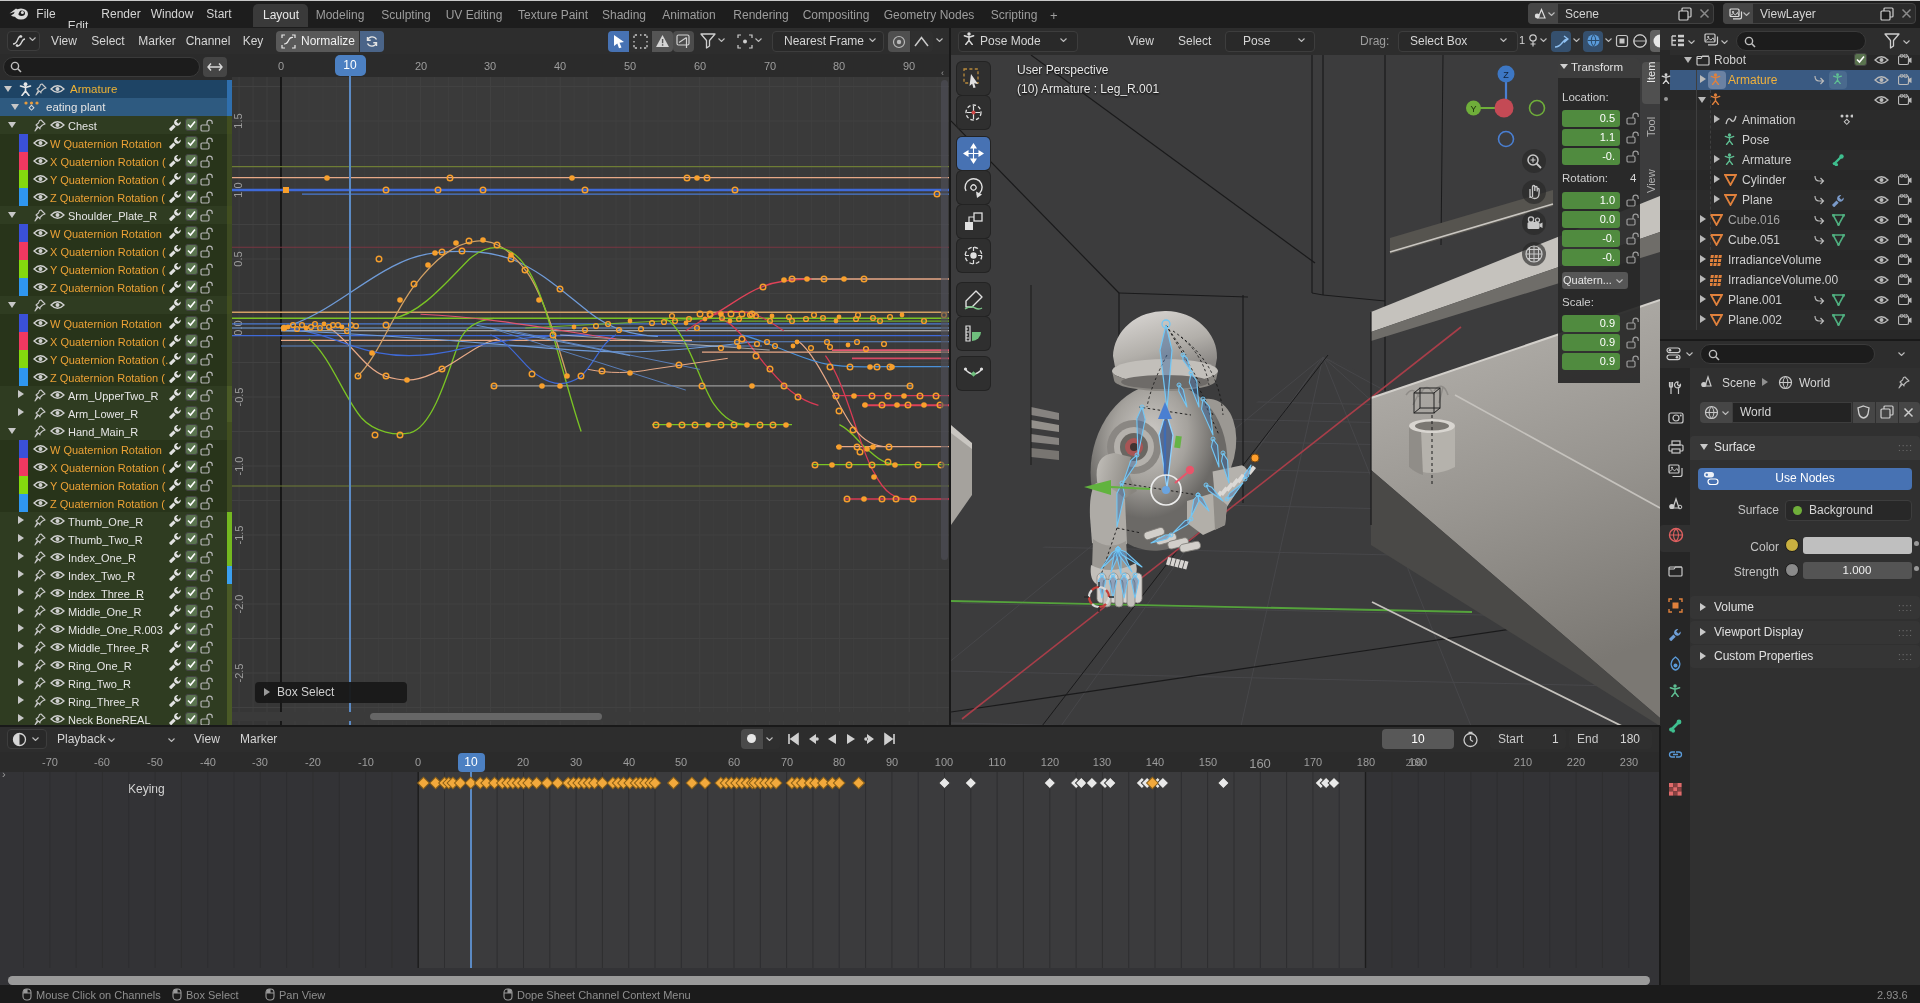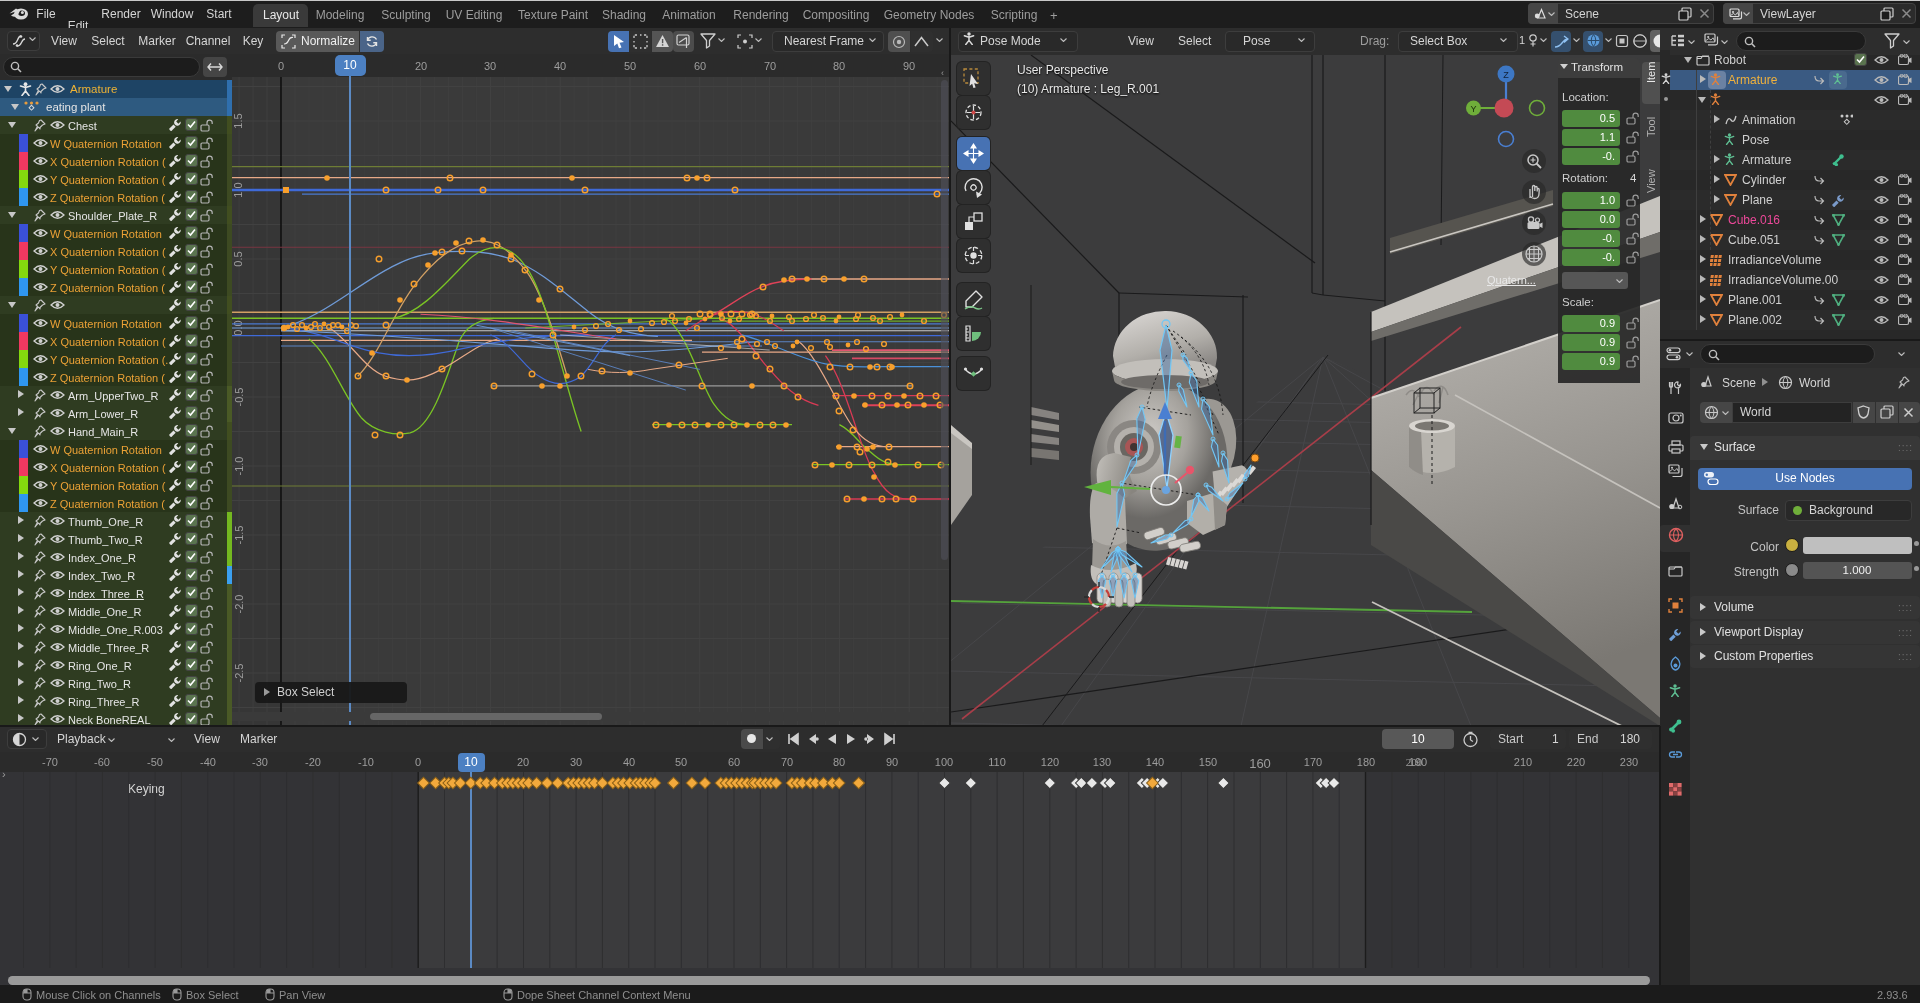--- a/index.html
+++ b/index.html
@@ -1624,21 +1624,21 @@
     <rect x="1" y="6" width="8" height="6" rx="1.2" fill="none" stroke="#9c9c9c" stroke-width="1.2"></rect>
     <path d="M7 6 L7 3.8 A2.6 2.6 0 0 1 12.2 3.8 L12.2 5" fill="none" stroke="#9c9c9c" stroke-width="1.2"></path>
   </svg>
 <div class="abs" style="left:1562px;top:249px;width:58px;height:17px;background:#508b3f;border-radius:3px;"></div>
 <div class="abs" style="left:1615px;top:251px;color:#fff;font-size:11px;transform:translateX(-100%);">-0.</div>
 <svg class="abs" style="left:1626px;top:251px" width="14" height="13" viewBox="0 0 14 13">
     <rect x="1" y="6" width="8" height="6" rx="1.2" fill="none" stroke="#9c9c9c" stroke-width="1.2"></rect>
     <path d="M7 6 L7 3.8 A2.6 2.6 0 0 1 12.2 3.8 L12.2 5" fill="none" stroke="#9c9c9c" stroke-width="1.2"></path>
   </svg>
 <div class="abs" style="left:1562px;top:272px;width:66px;height:17px;background:#565656;border-radius:3px;"></div>
-<div class="abs" style="left:1487px;top:274px;color:#e8e8e8;font-size:11px;text-decoration:underline;">Quatern...</div>
+<div class="abs" style="left:1563px;top:274px;color:#e8e8e8;font-size:11px;">Quatern...</div>
 <svg class="abs" style="left:1616px;top:279px" width="7" height="4" viewBox="0 0 7 4">
     <path d="M0.5 0.5 L3.5 3.5 L6.5 0.5" fill="none" stroke="#bdbdbd" stroke-width="1.1"></path>
   </svg>
 <div class="abs" style="left:1562px;top:296px;color:#cfcfcf;font-size:11.5px;">Scale:</div>
 <div class="abs" style="left:1562px;top:315px;width:58px;height:17px;background:#508b3f;border-radius:3px;"></div>
 <div class="abs" style="left:1615px;top:317px;color:#fff;font-size:11px;transform:translateX(-100%);">0.9</div>
 <svg class="abs" style="left:1626px;top:317px" width="14" height="13" viewBox="0 0 14 13">
     <rect x="1" y="6" width="8" height="6" rx="1.2" fill="none" stroke="#9c9c9c" stroke-width="1.2"></rect>
     <path d="M7 6 L7 3.8 A2.6 2.6 0 0 1 12.2 3.8 L12.2 5" fill="none" stroke="#9c9c9c" stroke-width="1.2"></path>
   </svg>
@@ -1819,21 +1819,21 @@
 <svg class="abs" style="left:1898px;top:194px" width="14" height="12" viewBox="0 0 14 12">
     <rect x="0.5" y="2" width="10" height="8.5" rx="1.5" fill="none" stroke="#b9b9b9" stroke-width="1.2"></rect>
     <circle cx="3.6" cy="1.8" r="1.5" fill="none" stroke="#b9b9b9" stroke-width="1"></circle>
     <circle cx="7.6" cy="1.8" r="1.8" fill="none" stroke="#b9b9b9" stroke-width="1"></circle>
     <path d="M10.5 5 L13.5 3.5 L13.5 9 L10.5 7.5 Z" fill="#b9b9b9"></path>
   </svg>
 <div class="abs" style="left:1700px;top:215px;width:0;height:0;border-top:4.5px solid transparent;border-bottom:4.5px solid transparent;border-left:6px solid #b9b9b9;"></div>
 <svg class="abs" style="left:1710px;top:214px" width="13" height="12" viewBox="0 0 13 12">
     <path d="M1 1 L12 1 L6.5 11 Z" fill="none" stroke="#e0813c" stroke-width="1.8"></path>
   </svg>
-<div class="abs" style="left:1728px;top:213px;color:#ec4899;font-size:12px;">Cube.016</div>
+<div class="abs" style="left:1728px;top:213px;color:#a3a3a3;font-size:12px;">Cube.016</div>
 <svg class="abs" style="left:1814px;top:215px" width="13" height="11" viewBox="0 0 13 11">
     <path d="M1 1 Q1 6 5 6 L9 6 M6.5 3 L9.5 6 L6.5 9" fill="none" stroke="#b9b9b9" stroke-width="1.2"></path>
   </svg>
 <svg class="abs" style="left:1832px;top:214px" width="13" height="12" viewBox="0 0 13 12">
     <path d="M1 1 L12 1 L6.5 11 Z" fill="none" stroke="#4fae7f" stroke-width="1.6"></path>
     <circle cx="1.5" cy="1.5" r="1.4" fill="#4fae7f"></circle>
     <circle cx="11.5" cy="1.5" r="1.4" fill="#4fae7f"></circle>
     <circle cx="6.5" cy="10.5" r="1.4" fill="#4fae7f"></circle>
   </svg>
 <svg class="abs" style="left:1874px;top:215px" width="15" height="10" viewBox="0 0 15 10">

